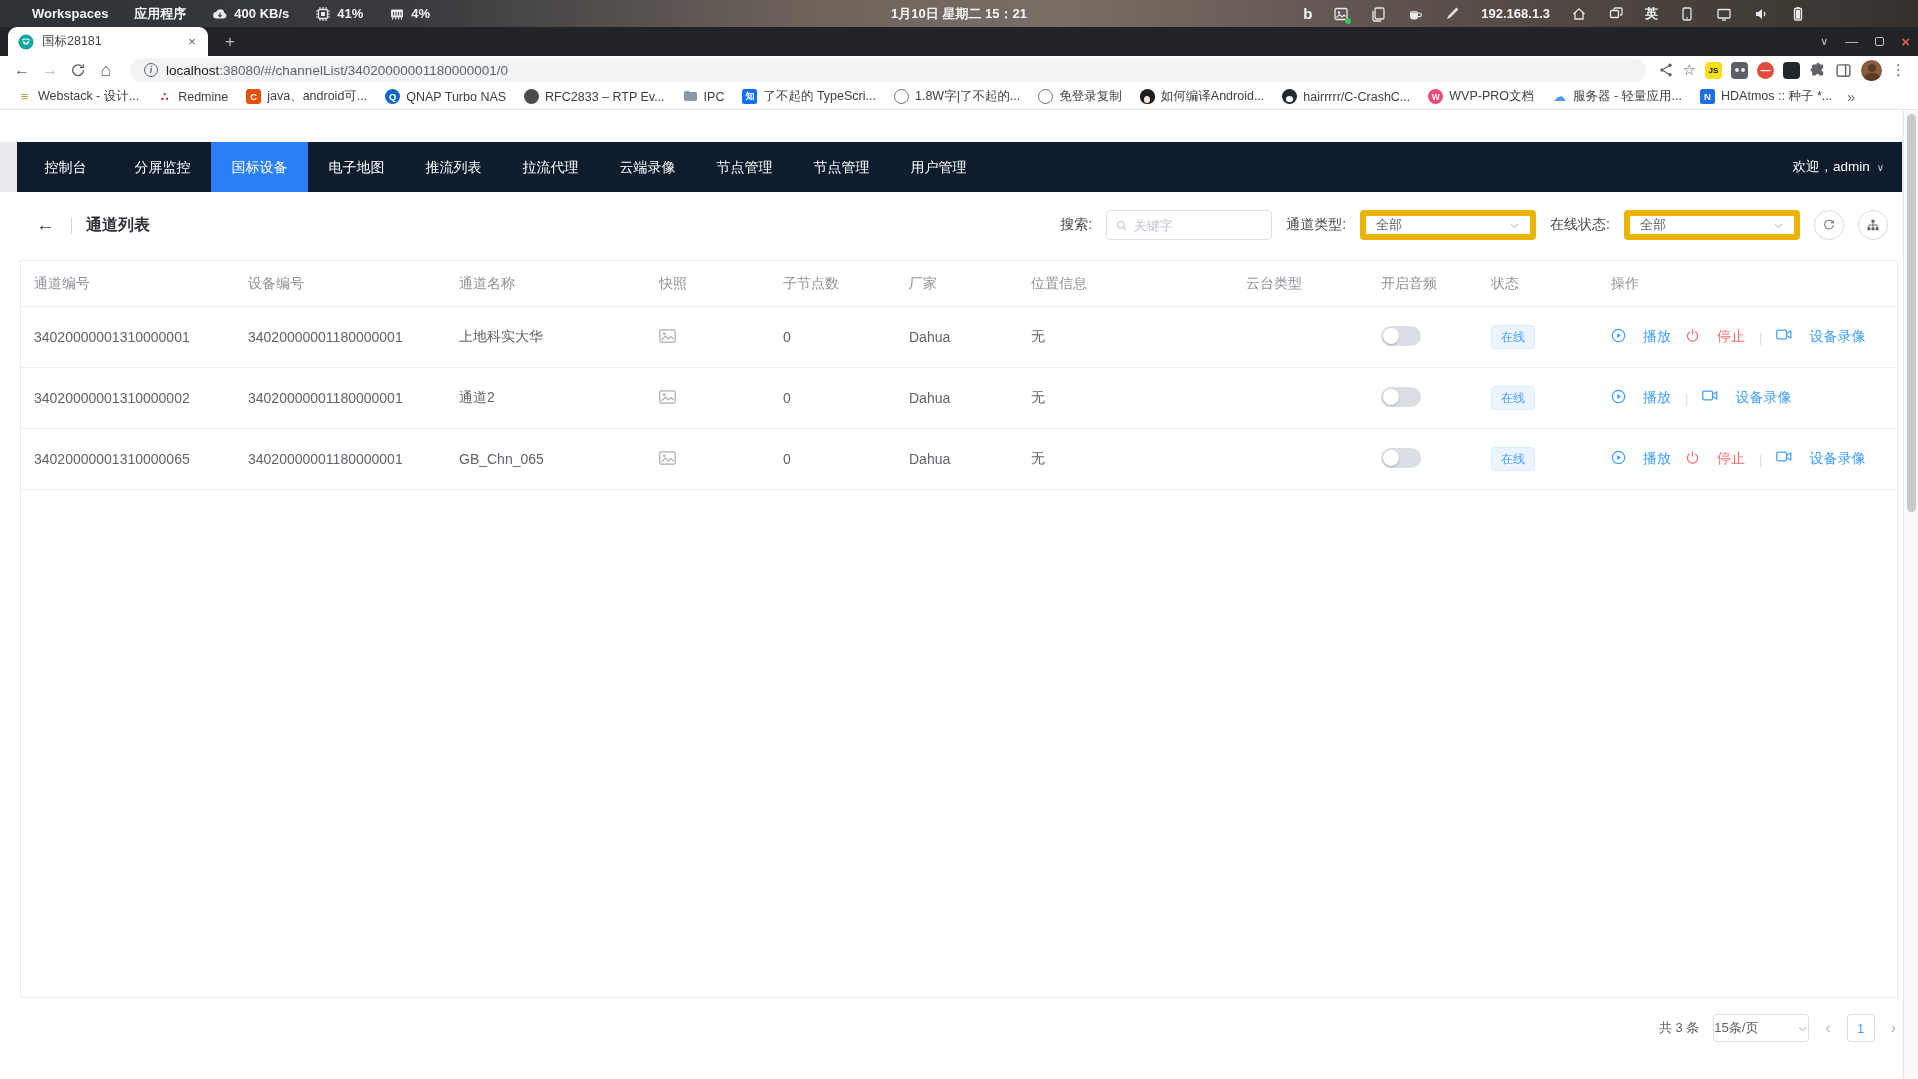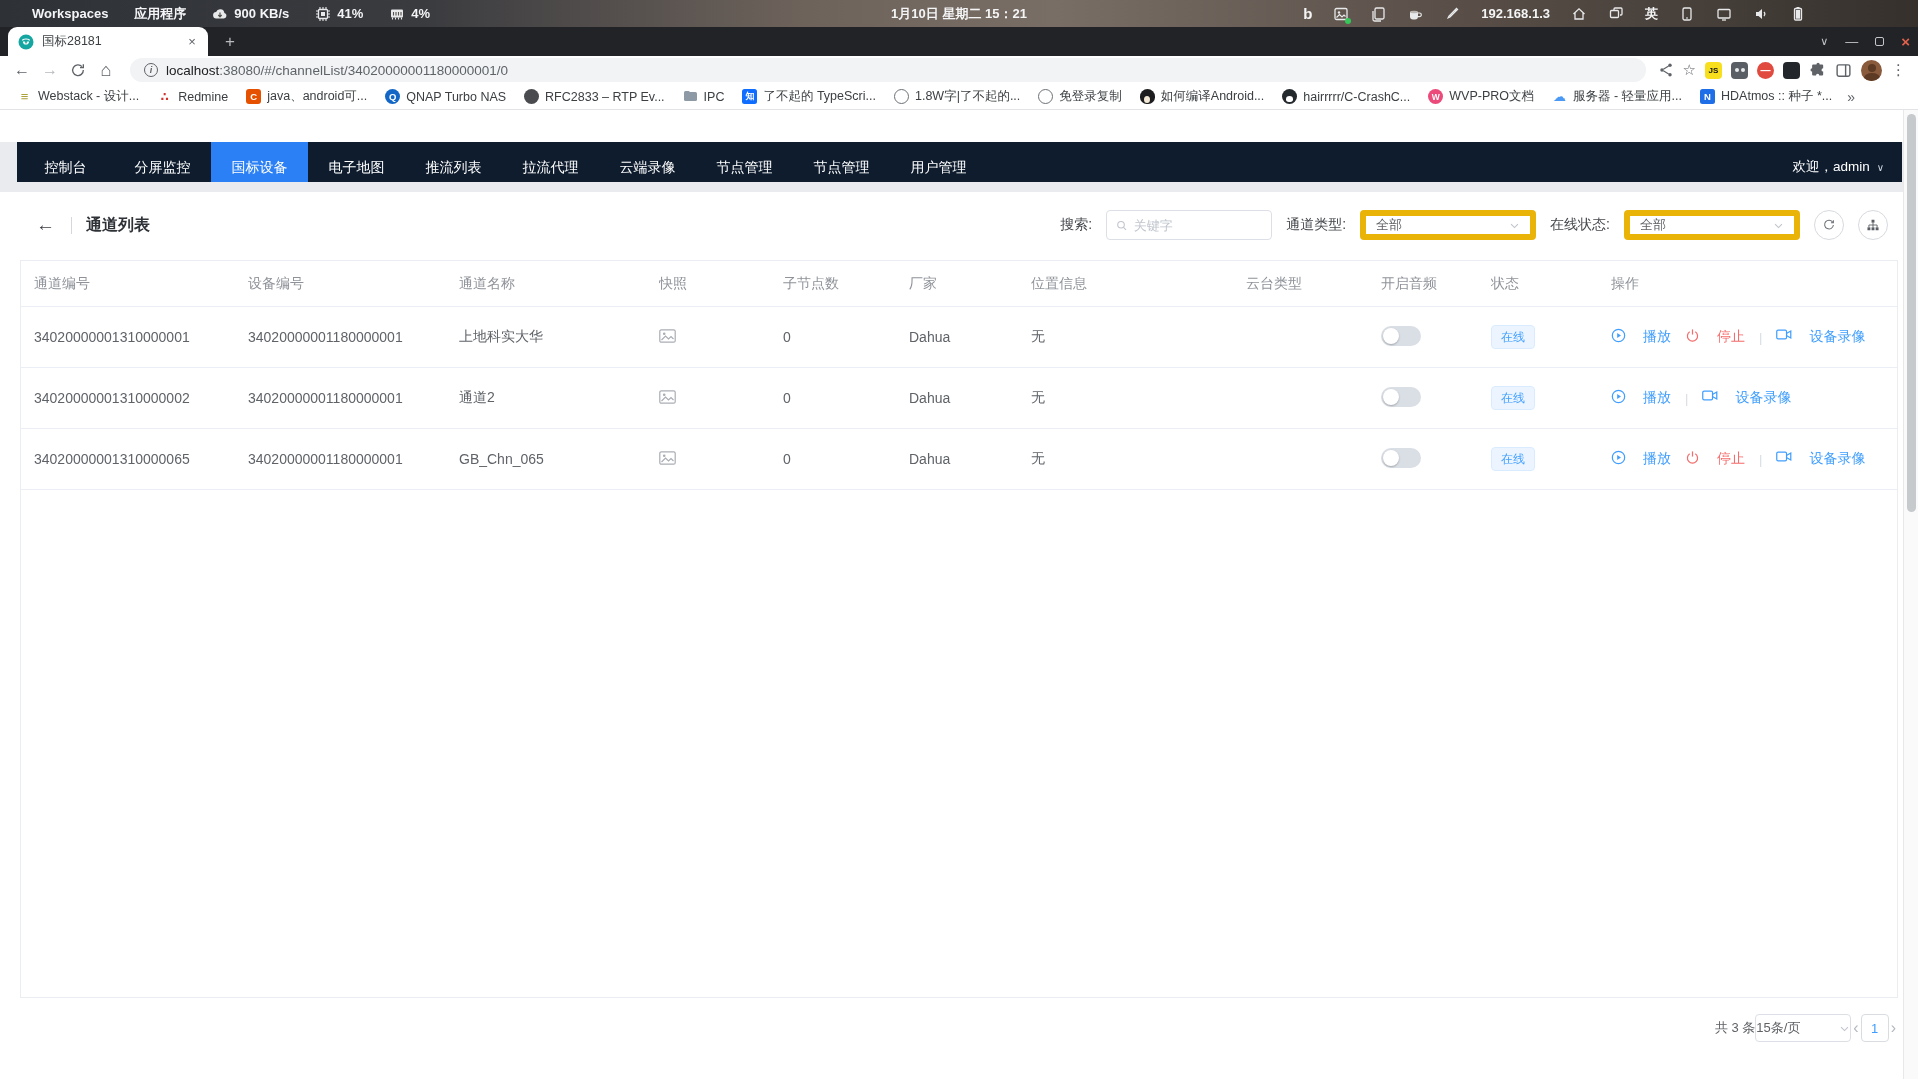--- a/index.html
+++ b/index.html
@@ -84,21 +84,21 @@
   .bi-wvp { background:#ec4a7b; border-radius:50%; font-size:8.5px; }
   .bi-cloud { color:#4a9af5; font-size:13px; background:none; }
   .bi-n { background:#1e6ee8; border-radius:2.5px; }
   .bm-overflow { margin-left:4px; color:#5f6368; font-size:14px; }
 
   
   .viewport { position:absolute; left:0; top:110px; width:1918px; height:969px; background:#fff; }
 
   
   .navrow { margin-top:32px; height:50px; background:#e9ebee; position:relative; }
-  .navbar { position:absolute; left:17px; right:16px; top:0; height:40px; background:#0e1c2e;
+  .navbar { position:absolute; left:17px; right:16px; top:0; height:50px; background:#0e1c2e;
     display:flex; align-items:stretch; }
   .nav-item { color:#fff; font-size:14px; line-height:50px; padding:0 20px; min-width:97px;
     text-align:center; cursor:pointer; }
   .nav-item.active { background:#2b80f5; }
   .nav-welcome { position:absolute; right:18px; top:0; height:50px; display:flex; align-items:center;
     gap:7px; color:#fff; font-size:13.5px; cursor:pointer; }
   .nav-welcome .chev { font-size:10px; color:#cfd6de; }
 
   
   .pagehead { height:46px; margin-top:10px; display:flex; align-items:center; padding:0 30px 0 36px; }
@@ -133,21 +133,21 @@
   .badge { display:inline-block; height:24px; line-height:22px; padding:0 9px; font-size:12px;
     color:#409eff; background:#ecf5ff; border:1px solid #d9ecff; border-radius:4px; }
   .ops { display:flex; align-items:center; gap:14px; }
   .op { display:inline-flex; gap:17px; font-size:14px; cursor:pointer; text-decoration:none; }
   .op.blue { color:#409eff; }
   .op.red { color:#f56c6c; }
   .opsep { color:#d8dbe0; font-size:13px; }
 
   
   .pager { margin:16px 20px 0 0; display:flex; justify-content:flex-end; align-items:center;
-    font-size:13px; color:#606266; }
+    gap:14px; font-size:13px; color:#606266; }
   .psel { width:96px; height:28px; border:1px solid #dcdfe6; border-radius:4px; display:flex;
     align-items:center; justify-content:space-between; padding:0 0; color:#606266; cursor:pointer; }
   .parrow { color:#b4b8bf; font-size:16px; cursor:pointer; padding:0 2px; }
   .pnum { width:28px; height:28px; border:1px solid #d9dce1; border-radius:4px; color:#409eff;
     display:flex; align-items:center; justify-content:center; font-size:13px; background:#fff; cursor:pointer; }
 
   
   .vscroll { position:absolute; right:0; top:0; width:15px; height:100%; background:#fafafa;
     border-left:1px solid #e8e8e8; }
   .vthumb { position:absolute; left:3px; top:4px; width:9px; height:398px; border-radius:5px; background:#c7cacd; }
@@ -159,21 +159,21 @@
 
 <div class="sysbar">
   <div class="sys-left">
     <span class="sys-item">Workspaces</span>
     <span class="sys-item">应用程序</span>
     <span class="sys-item">
       <svg class="sysicon" viewBox="0 0 16 16">
           <path d="M4.5 12.5a3.2 3.2 0 0 1-.4-6.4 4.3 4.3 0 0 1 8.3.9 2.8 2.8 0 0 1-.6 5.5z" fill="#e8e9ea"></path>
           <path d="M8 6.5v4M6.3 9l1.7 1.8L9.7 9" stroke="#55514d" stroke-width="1.2" fill="none"></path>
         </svg>
-      <span>900 KB/s</span>
+      <span>400 KB/s</span>
     </span>
     <span class="sys-item">
       <svg class="sysicon" viewBox="0 0 16 16">
           <rect x="3.5" y="3.5" width="9" height="9" rx="1" fill="none" stroke="#e8e9ea" stroke-width="1.3"></rect>
           <rect x="6" y="6" width="4" height="4" fill="#e8e9ea"></rect>
           <path d="M5 1v2M8 1v2M11 1v2M5 13v2M8 13v2M11 13v2M1 5h2M1 8h2M1 11h2M13 5h2M13 8h2M13 11h2" stroke="#e8e9ea" stroke-width="1.1"></path>
         </svg>
       <span>41%</span>
     </span>
     <span class="sys-item">

